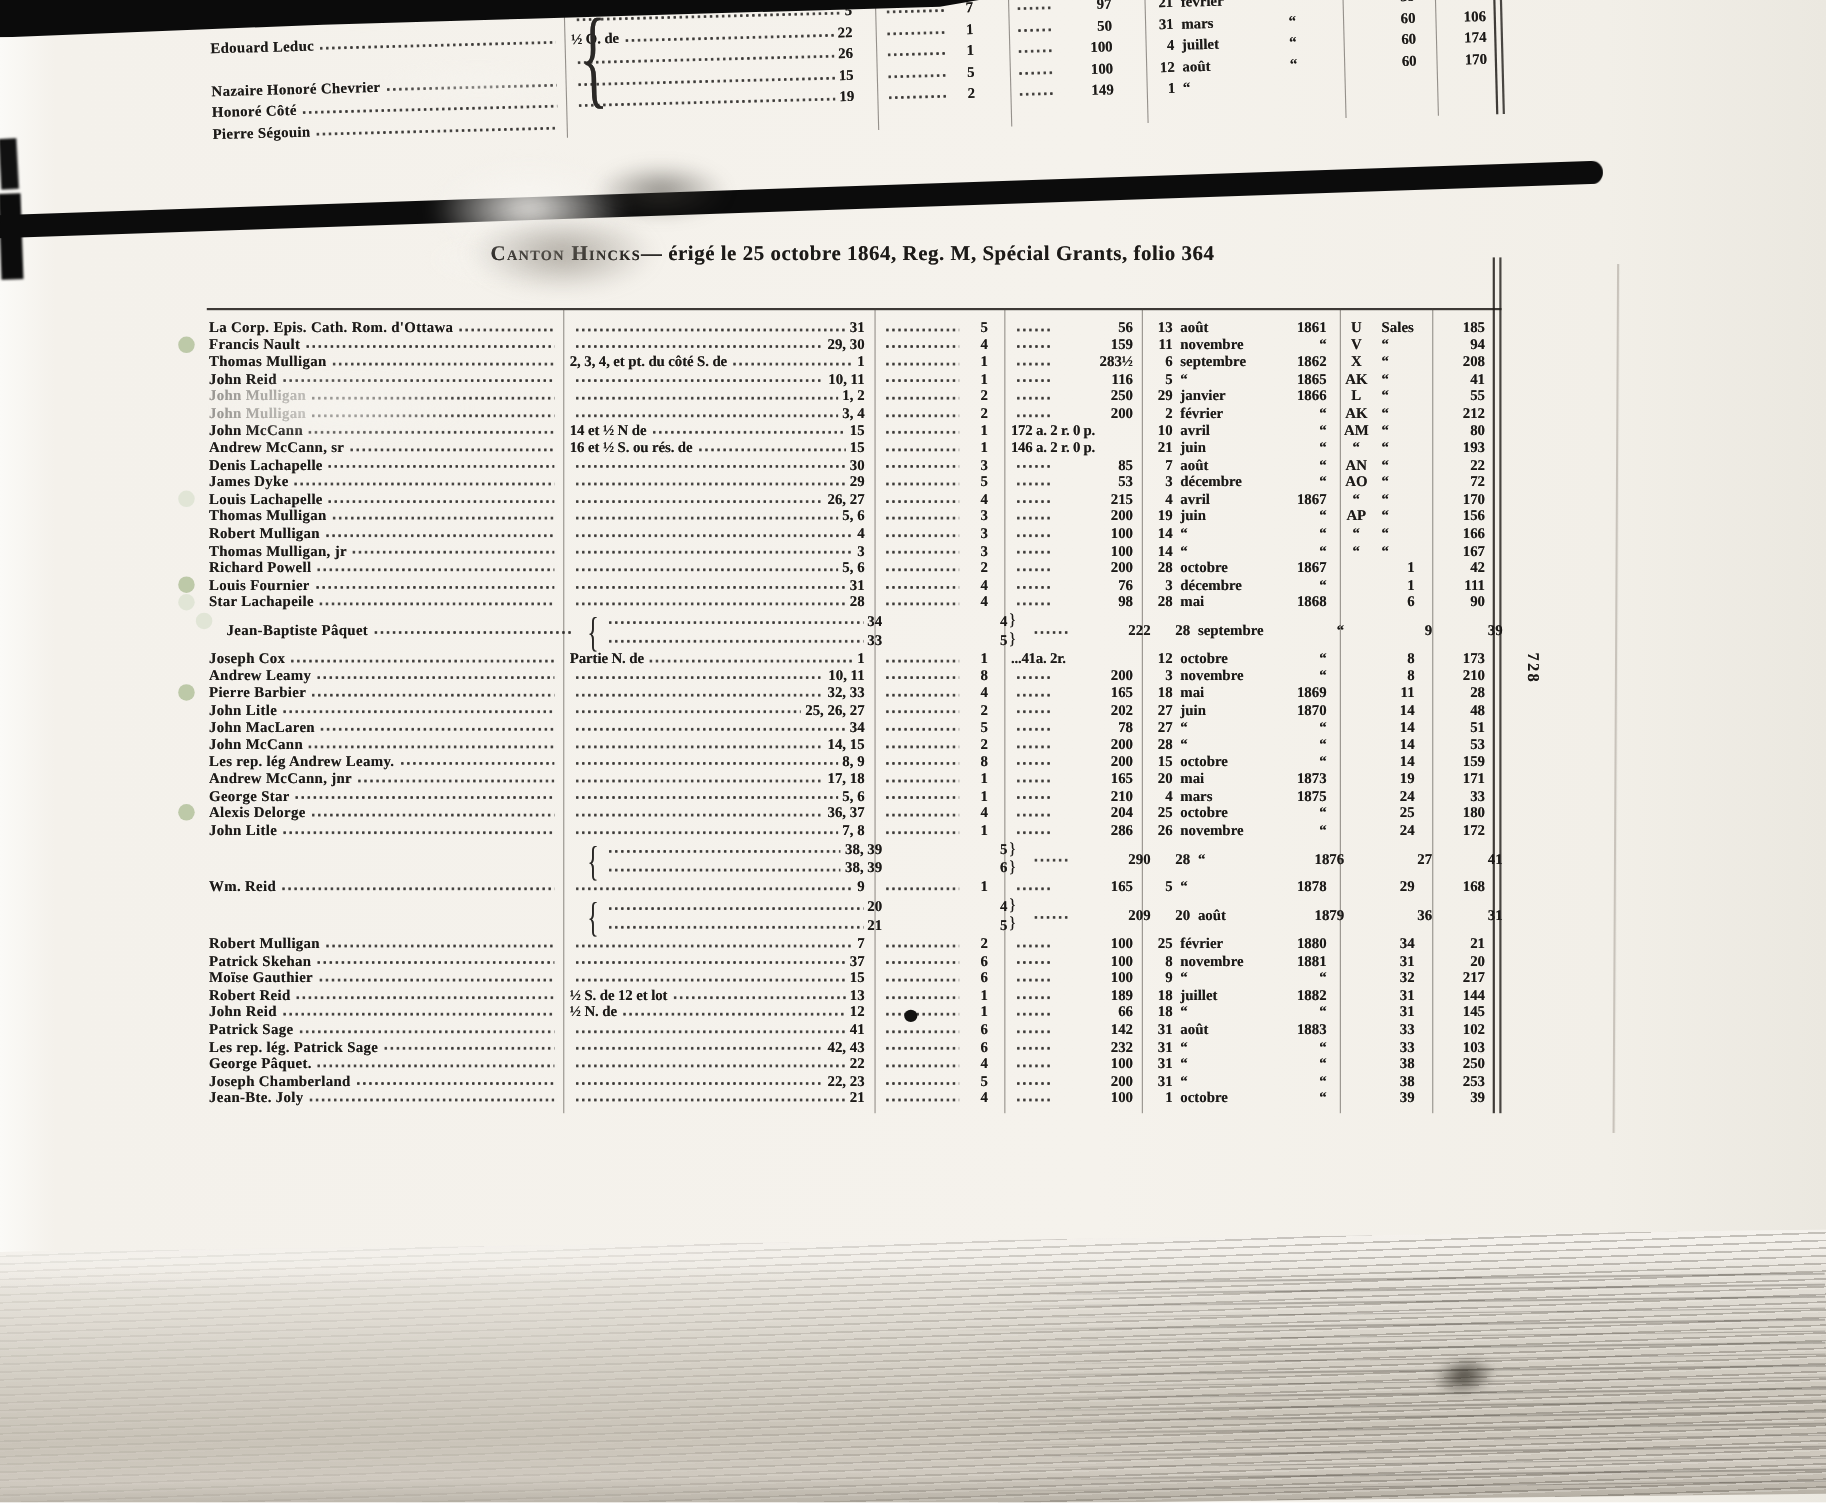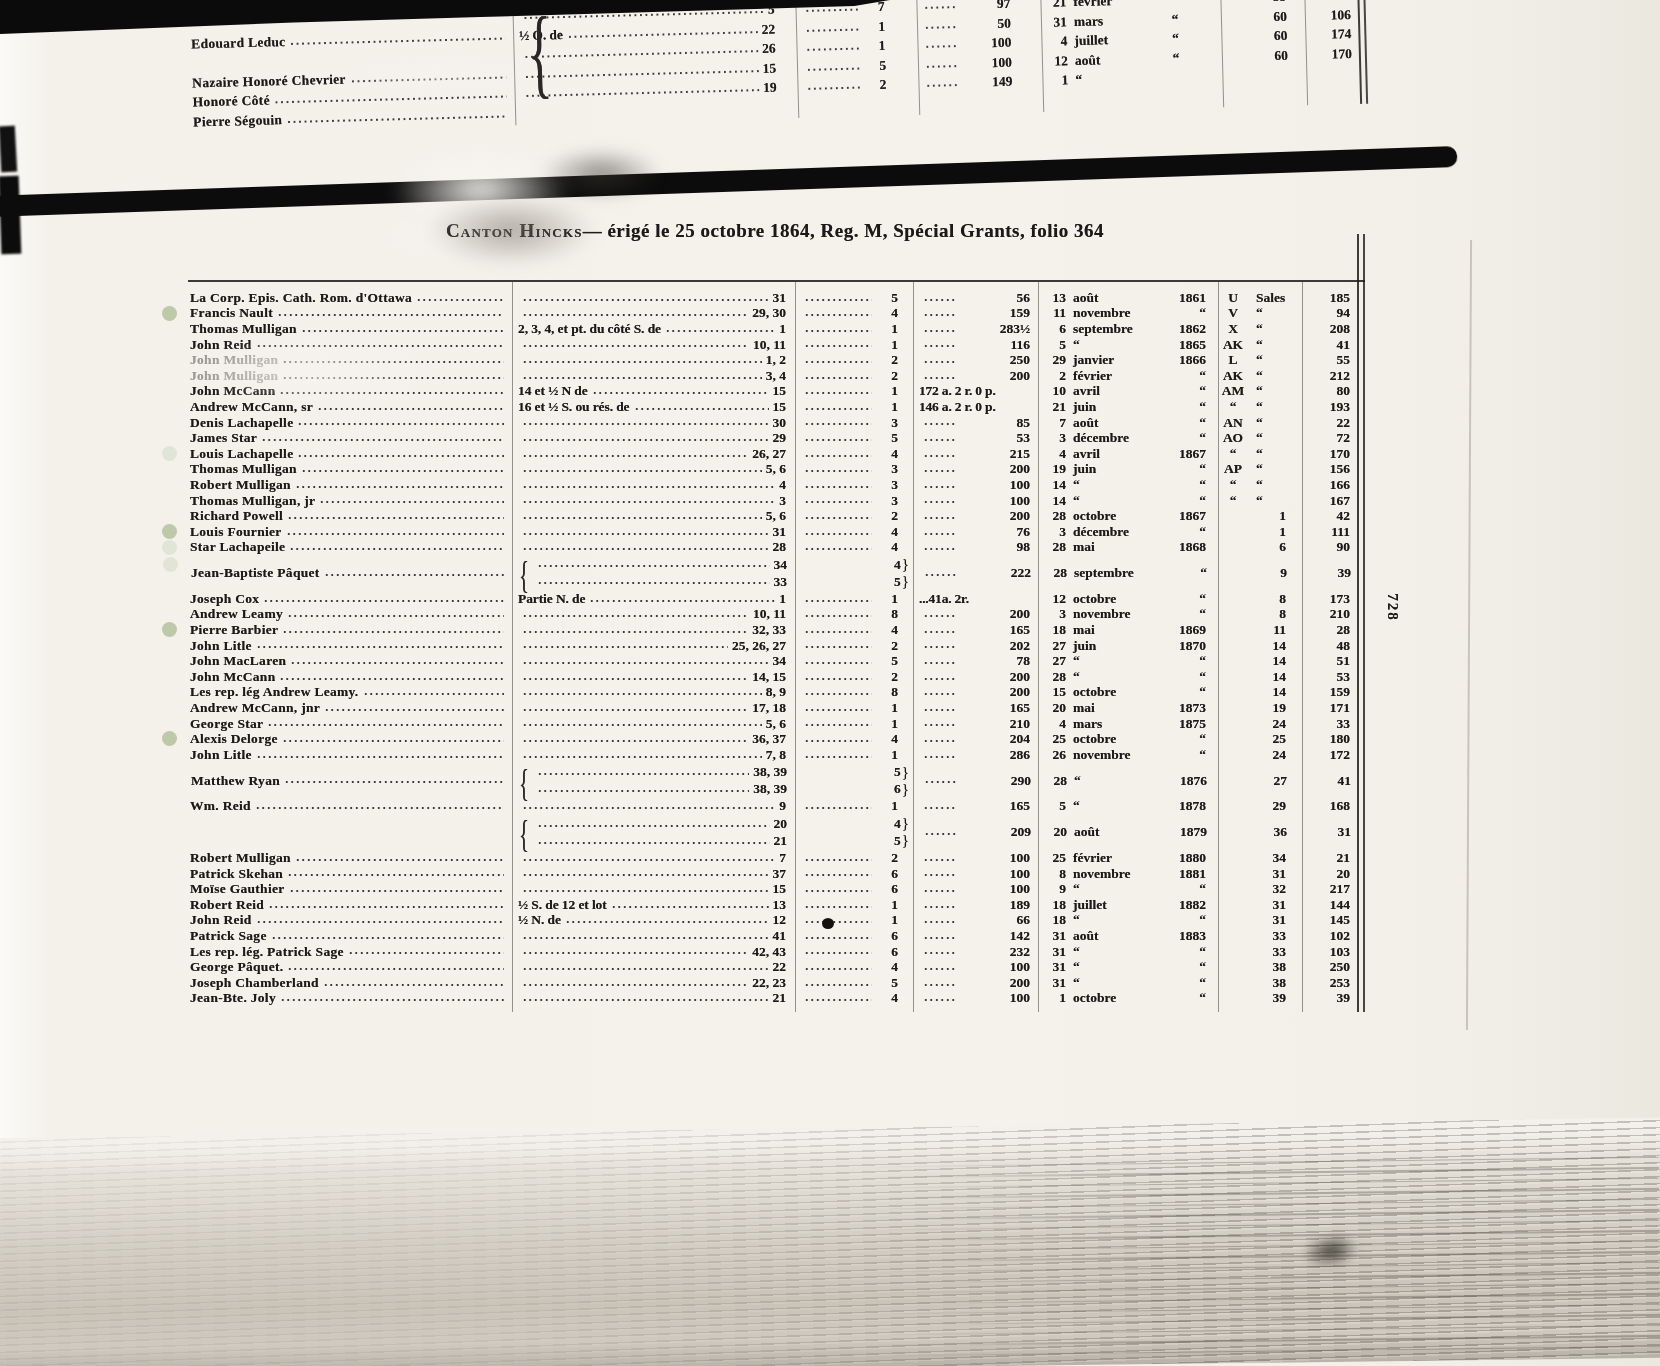--- a/index.html
+++ b/index.html
@@ -59,21 +59,21 @@
   .vr.d2{left:1175px;width:2px;top:-46px;background:rgba(30,27,24,.8);}
 
   
   .tbody{position:absolute;left:188px;top:290px;width:1174px;z-index:2;font-size:13.5px;font-weight:700;}
   .fragment{position:absolute;left:188px;top:-6px;width:1174px;z-index:2;font-size:13.5px;font-weight:700;
     transform:rotate(-1.45deg);transform-origin:60px 0;}
   .frules{position:absolute;left:0;top:0;width:1174px;height:138px;}
   .frules .vr{height:138px;bottom:auto;}
   .trow{position:relative;height:15.6px;}
   .frow{height:19.5px;}
-  .braced{height:32px;margin:2px 1px;}
+  .braced{height:32px;margin:2px 16px;}
   .cell{position:absolute;top:0;height:100%;display:flex;align-items:center;box-sizing:border-box;white-space:nowrap;}
   .c-name{left:2px;width:322px;padding-right:4px;letter-spacing:.3px;}
   .c-lot{left:330px;width:268px;}
   .frow .c-lot{width:256px;}
   .c-qty{left:612px;width:110px;padding-right:12px;}
   .frow .c-qty{width:84px;padding-right:0;}
   .c-amt{left:731px;width:113px;padding-right:2px;}
   .frow .c-amt{width:93px;}
   .c-date{left:854px;width:172px;}
   .c-code{left:1032px;width:78px;justify-content:flex-end;}
@@ -589,21 +589,21 @@
         <div class="cell c-code">
           <span class="ltr">AN</span>
           <span class="dit">“</span>
         </div>
         <div class="cell c-fol">
           <span class="num">22</span>
         </div>
       </div>
       <div class="trow">
         <div class="cell c-name">
-          <span class="nm">James Star</span>
+          <span class="nm">James Dyke</span>
           <span class="leader"></span>
         </div>
         <div class="cell c-lot">
           <span class="leader"></span>
           <span class="lotnum">29</span>
         </div>
         <div class="cell c-qty">
           <span class="leader"></span>
           <span class="num">5</span>
         </div>
@@ -1196,24 +1196,20 @@
           <span class="yr">“</span>
         </div>
         <div class="cell c-code">
           <span class="vol">24</span>
         </div>
         <div class="cell c-fol">
           <span class="num">172</span>
         </div>
       </div>
       <div class="trow braced">
-        <div class="cell c-name">
-          <span class="nm">Matthew Ryan</span>
-          <span class="leader"></span>
-        </div>
         <div class="cell c-lot">
           <span class="bigbrace">{</span>
           <div class="lotlines">
             <div class="lotline">
               <span class="leader"></span>
               <span class="lotnum">38, 39</span>
             </div>
             <div class="lotline">
               <span class="leader"></span>
               <span class="lotnum">38, 39</span>

